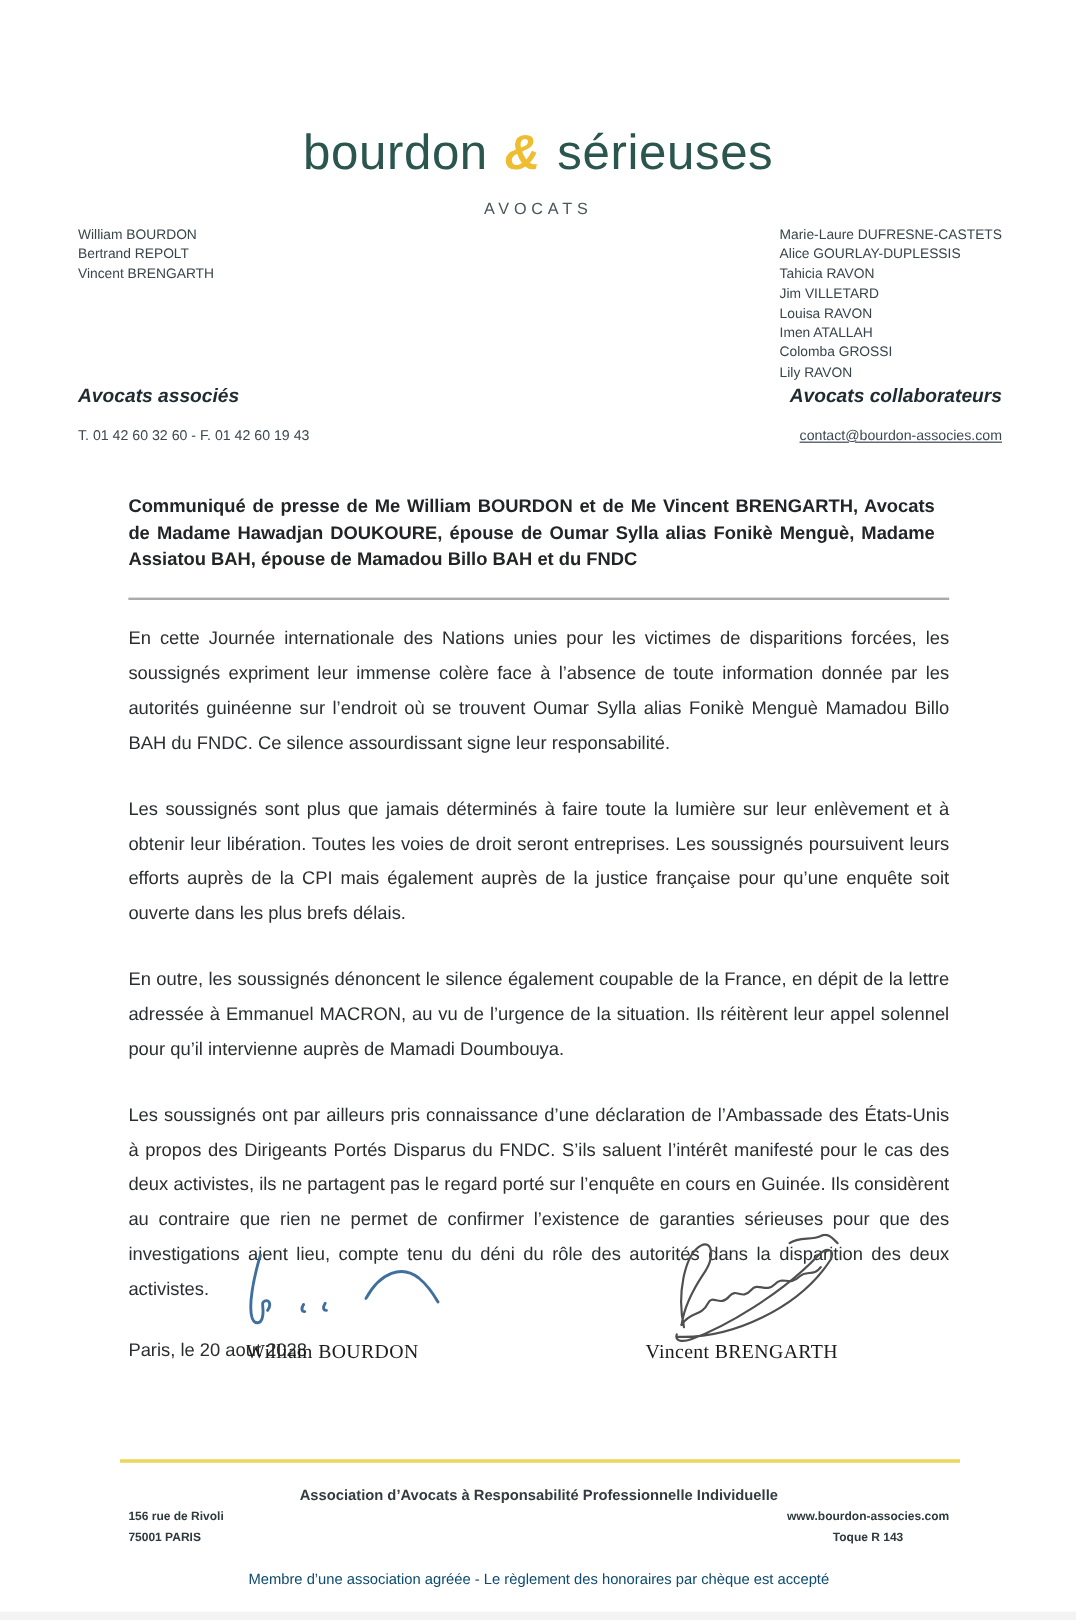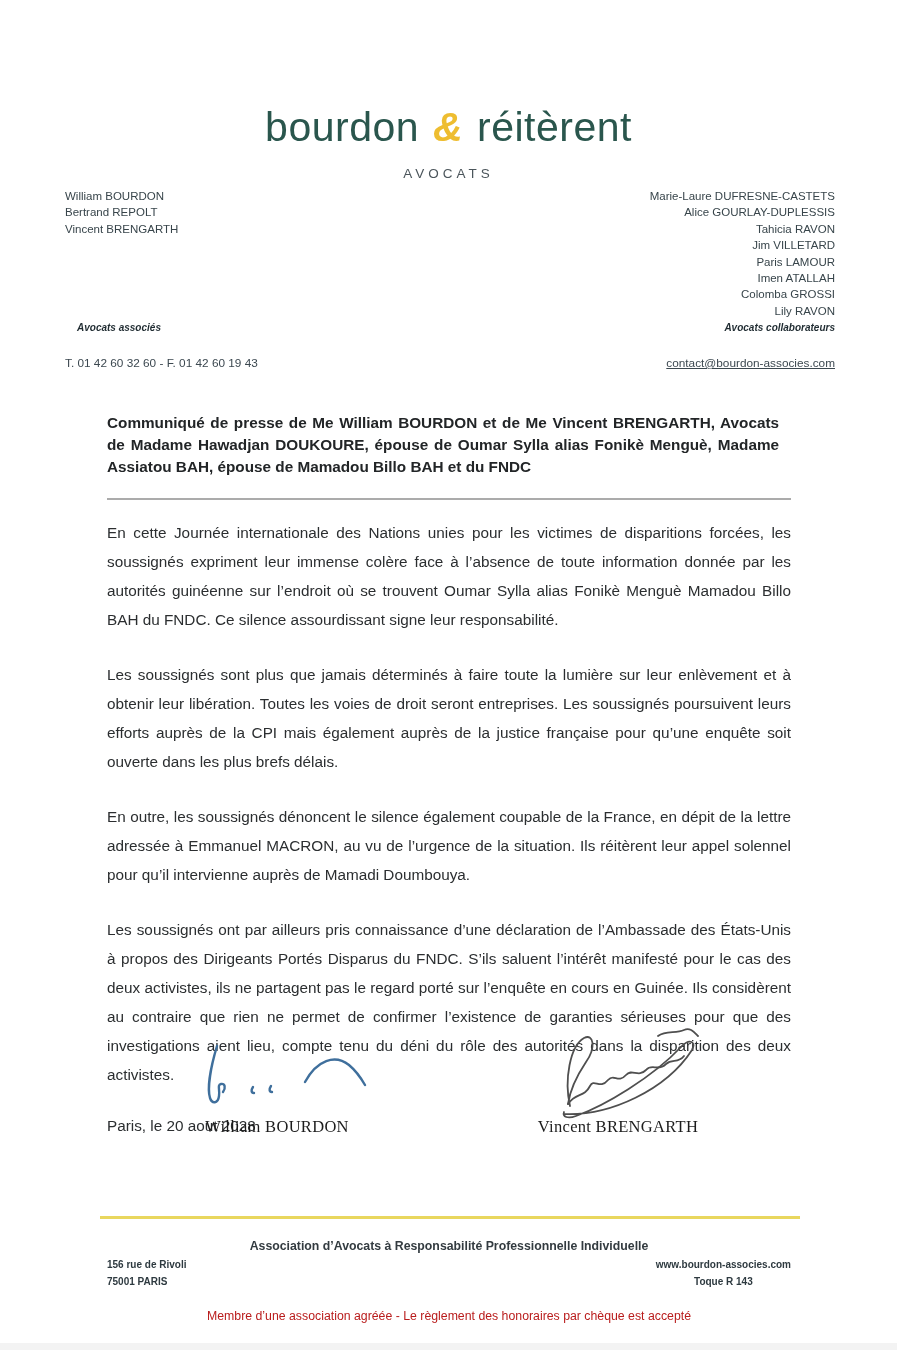--- a/index.html
+++ b/index.html
@@ -20,24 +20,24 @@
   .logo .amp{font-style:italic;font-weight:600;padding:0 2px;}
   .subtitle{
     position:absolute;top:166px;left:0;width:100%;
     text-align:center;font-size:13.5px;letter-spacing:4px;color:#4b555b;
   }
   .names{
     position:absolute;top:188px;
     font-size:11.5px;line-height:16.4px;color:#38454b;
   }
   .names.left{left:65px;text-align:left;}
-  .names.right{right:62px;text-align:right;}
+  .names.right{right:62px;text-align:left;}
   .group-label{
     position:absolute;top:322px;
-    font-size:10px;font-weight:bold;font-style:italic;color:#1f2b31;margin-left:12px;
+    font-size:16px;font-weight:bold;font-style:italic;color:#1f2b31;
   }
   .group-label.left{left:65px;}
   .group-label.right{right:62px;}
   .contact-line{
     position:absolute;top:356px;font-size:11.8px;color:#3c4850;
   }
   .contact-line.left{left:65px;}
   .contact-line.right{right:62px;text-decoration:underline;}
   
   .letter{
@@ -77,51 +77,51 @@
     text-align:center;font-size:12.3px;color:#333b40;font-weight:bold;
   }
   .footer-grid{
     position:absolute;left:107px;top:1256px;width:684px;
     display:flex;justify-content:space-between;
     font-size:10px;font-weight:bold;color:#2e3a40;line-height:17px;
   }
   .footer-grid .col.right{text-align:center;}
   .membership-line{
     position:absolute;left:107px;top:1309px;width:684px;
-    text-align:center;font-size:12.3px;color:#b91c1c;
+    text-align:center;font-size:12.3px;color:#0c4a6e;
   }
   .bottom-strip{
     position:absolute;left:0;bottom:0;width:100%;height:7px;background:#f3f3f3;
   }
 </style>
 </head>
 <body>
 
 <div class="page">
 
   <div class="logo" style="color: rgb(42, 86, 77);">
     <span>bourdon</span>
     <span class="amp" style="color: rgb(238, 189, 48);">&amp;</span>
-    <span>réitèrent</span>
+    <span>sérieuses</span>
   </div>
 
   <div class="subtitle">AVOCATS</div>
 
   <div class="names left">
       <div>William BOURDON</div>
       <div>Bertrand REPOLT</div>
       <div>Vincent BRENGARTH</div>
     </div>
 
   <div class="names right">
       <div>Marie-Laure DUFRESNE-CASTETS</div>
       <div>Alice GOURLAY-DUPLESSIS</div>
       <div>Tahicia RAVON</div>
       <div>Jim VILLETARD</div>
-      <div>Paris LAMOUR</div>
+      <div>Louisa RAVON</div>
       <div>Imen ATALLAH</div>
       <div>Colomba GROSSI</div>
       <div>Lily RAVON</div>
     </div>
 
   <div class="group-label left">Avocats associés</div>
 
   <div class="group-label right">Avocats collaborateurs</div>
 
   <div class="contact-line left">T. 01 42 60 32 60 - F. 01 42 60 19 43</div>

